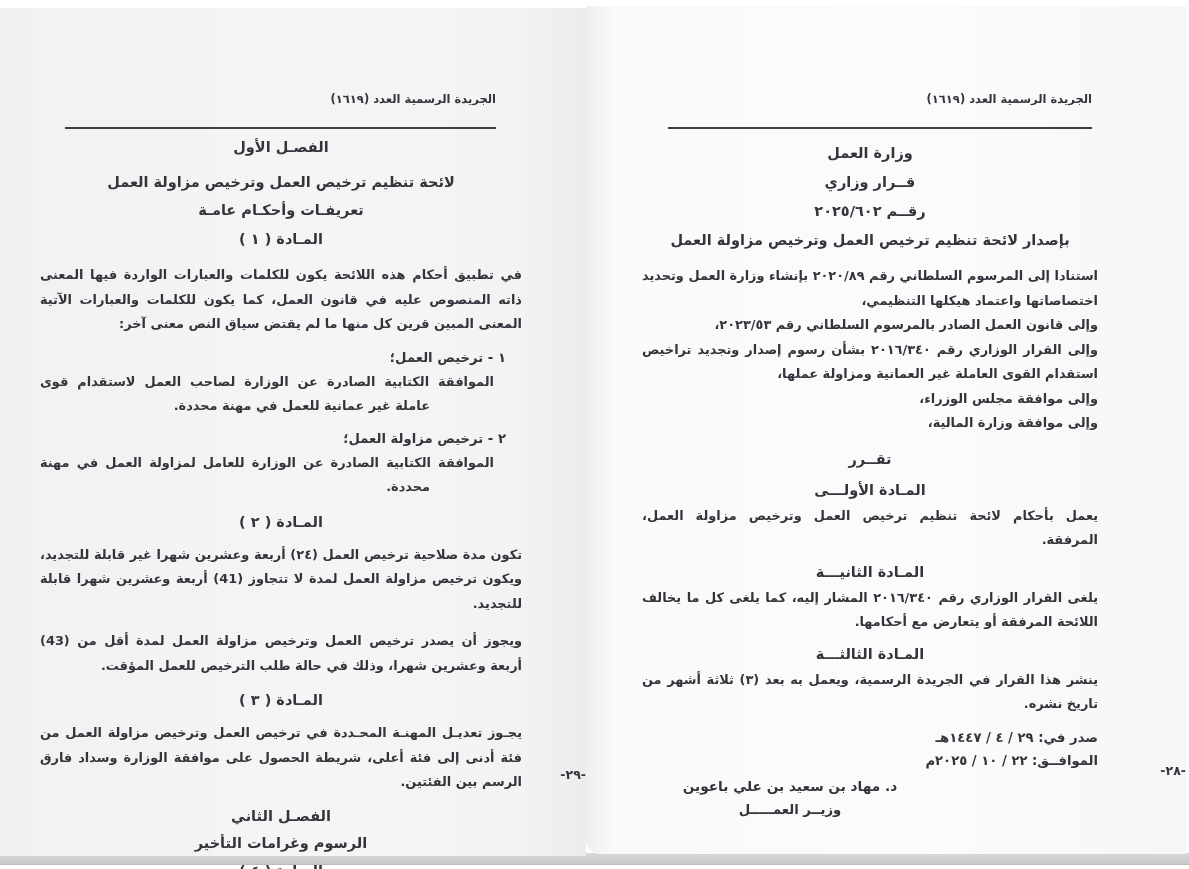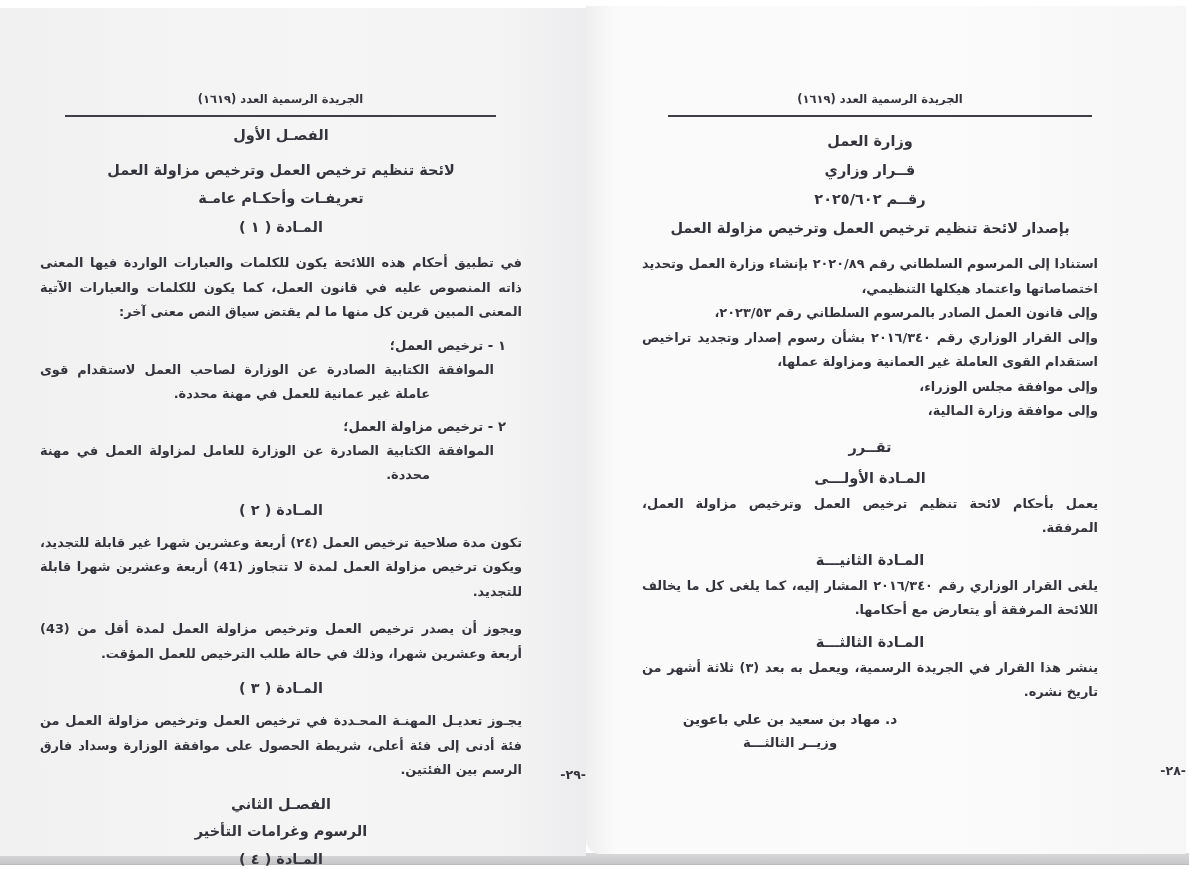--- a/index.html
+++ b/index.html
@@ -30,23 +30,23 @@
   }
   .bottom-edge {
     position: absolute; left: 0; top: 853px; width: 1189px; height: 12px;
     background: linear-gradient(#d9d9db, #c7c7c9);
     border-bottom: 1px solid #bcbcbe;
     z-index: 1;
   }
   .running-head {
     font-size: 11.5px;
     line-height: 15px;
-    text-align: center;
+    text-align: right;
     border-bottom: 2px solid #3f4046;
-    padding-bottom: 8px;
+    padding-bottom: 20px;
   }
   .page-left  .running-head { margin: 0 26px 0 25px; }
   .page-right .running-head { margin: 0 6px 0 26px; }
   .h { text-align: center; font-size: 14.5px; line-height: 22px; }
   .p { text-align: justify; text-justify: inter-word; font-size: 12.9px; line-height: 24.5px; }
   .term { font-size: 13.2px; line-height: 23px; margin: 9px 16px 0 0; }
   .def  { text-align: justify; font-size: 12.9px; line-height: 24.3px; padding-right: 92px; text-indent: -64px; margin-top: 1px; }
   .dates { text-align: right; font-size: 13.2px; line-height: 23px; margin-top: 9px; }
   .signature { width: 300px; margin: 3px 158px 0 auto; text-align: center; }
   .sig-name  { font-size: 13.7px; line-height: 23px; }
@@ -141,22 +141,26 @@
 
   <div class="h pr-a1h">المـادة الأولـــى</div>
   <p class="p pr-a1b">يعمل بأحكام لائحة تنظيم ترخيص العمل وترخيص مزاولة العمل، المرفقة.</p>
 
   <div class="h pr-a2h">المـادة الثانيـــة</div>
   <p class="p pr-a2b">يلغى القرار الوزاري رقم ٢٠١٦/٣٤٠ المشار إليه، كما يلغى كل ما يخالف اللائحة المرفقة أو يتعارض مع أحكامها.</p>
 
   <div class="h pr-a3h">المـادة الثالثـــة</div>
   <p class="p pr-a3b">ينشر هذا القرار في الجريدة الرسمية، ويعمل به بعد (٣) ثلاثة أشهر من تاريخ نشره.</p>
 
+  <div class="dates">
+    <div>صدر في: ٢٩ / ٤ / ١٤٤٧هـ</div>
+    <div>الموافــق: ٢٢ / ١٠ / ٢٠٢٥م</div>
+  </div>
 
   <div class="signature">
     <div class="sig-name">د. مهاد بن سعيد بن علي باعوين</div>
-    <div class="sig-title">وزيــر الثالثـــة</div>
+    <div class="sig-title">وزيــر العمـــــل</div>
   </div>
 
   <div class="page-number">-٢٨-</div>
 </section>
 
 <div class="bottom-edge"></div>
 
 </body></html>

